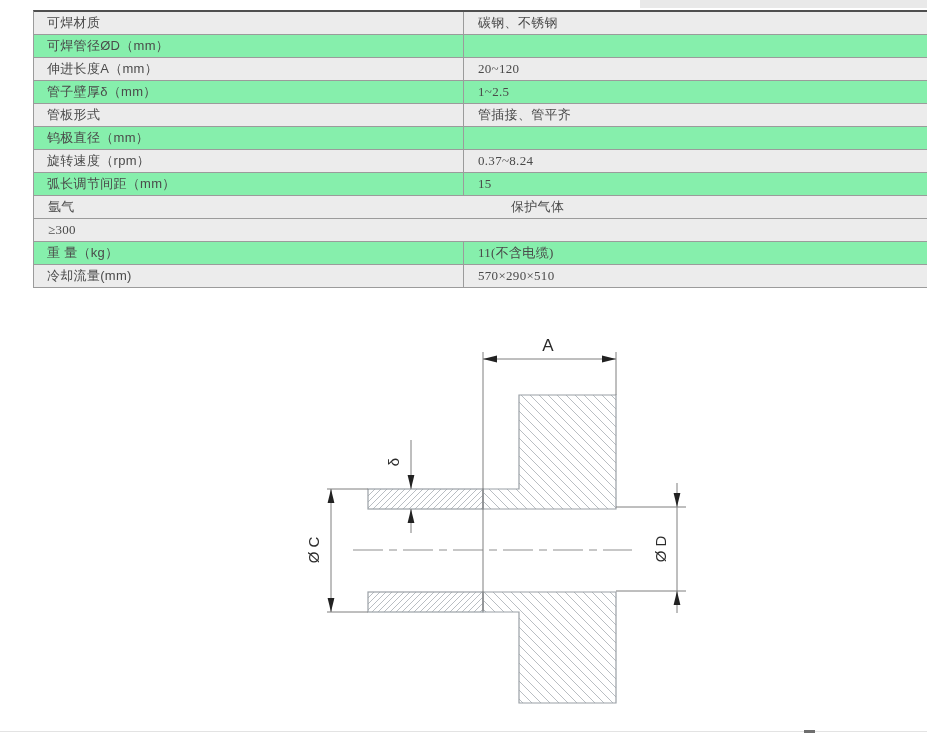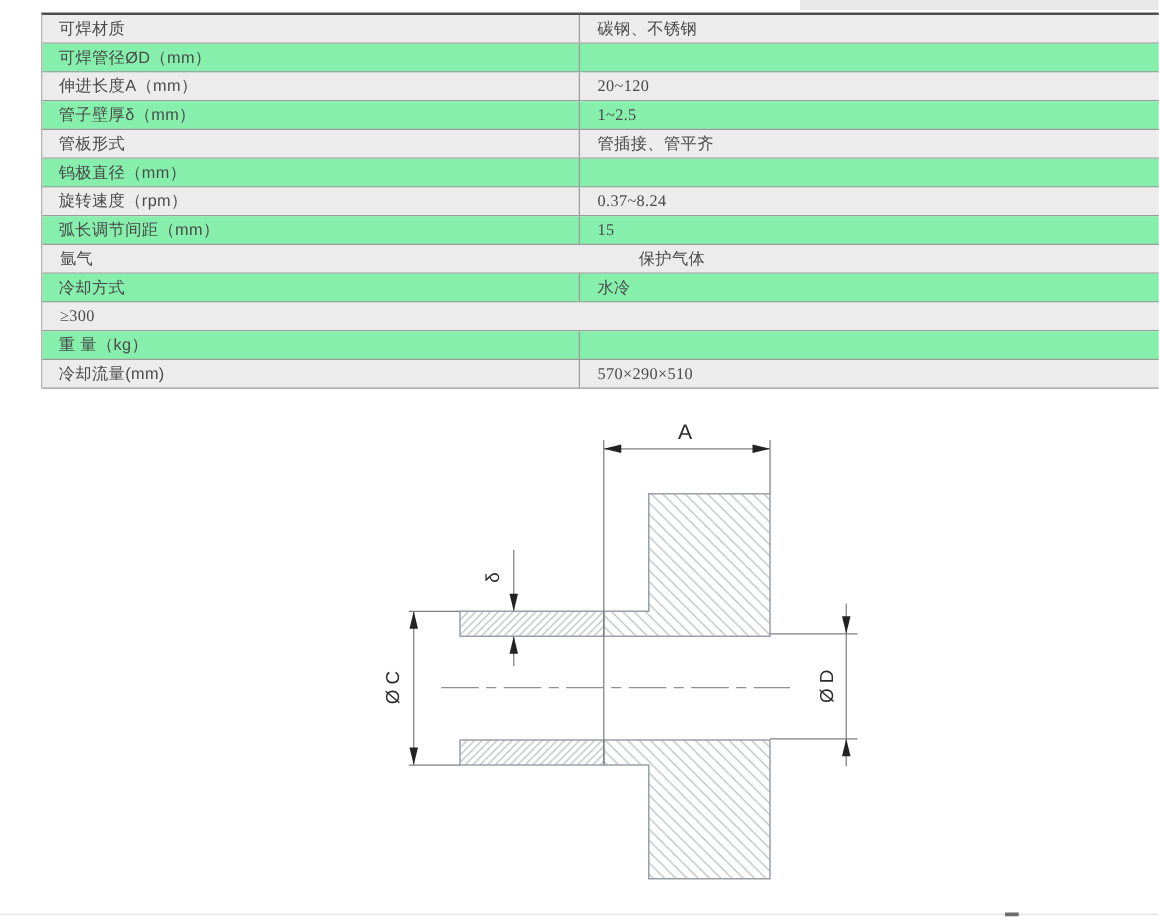--- a/index.html
+++ b/index.html
@@ -60,29 +60,26 @@
     <div class="spec-cell value">0.37~8.24</div>
   </div>
   <div class="spec-row">
     <div class="spec-cell label">弧长调节间距（mm）</div>
     <div class="spec-cell value">15</div>
   </div>
   <div class="spec-row alt">
     <div class="spec-cell value">氩气</div>
     <div class="spec-cell label">保护气体</div>
   </div>
-  <div class="spec-row">
-    <div class="spec-cell label">冷却方式</div>
-    <div class="spec-cell value">水冷</div>
-  </div>
   <div class="spec-row alt">
     <div class="spec-cell value">≥300</div>
   </div>
   <div class="spec-row">
     <div class="spec-cell label">重 量（kg）</div>
+    <div class="spec-cell value">11(不含电缆)</div>
   </div>
   <div class="spec-row alt">
     <div class="spec-cell label">冷却流量(mm)</div>
     <div class="spec-cell value">570×290×510</div>
   </div>
 </div>
 
 <div class="drawing">
 <svg width="927" height="390" viewBox="0 330 927 390" xmlns="http://www.w3.org/2000/svg">
   <defs>

